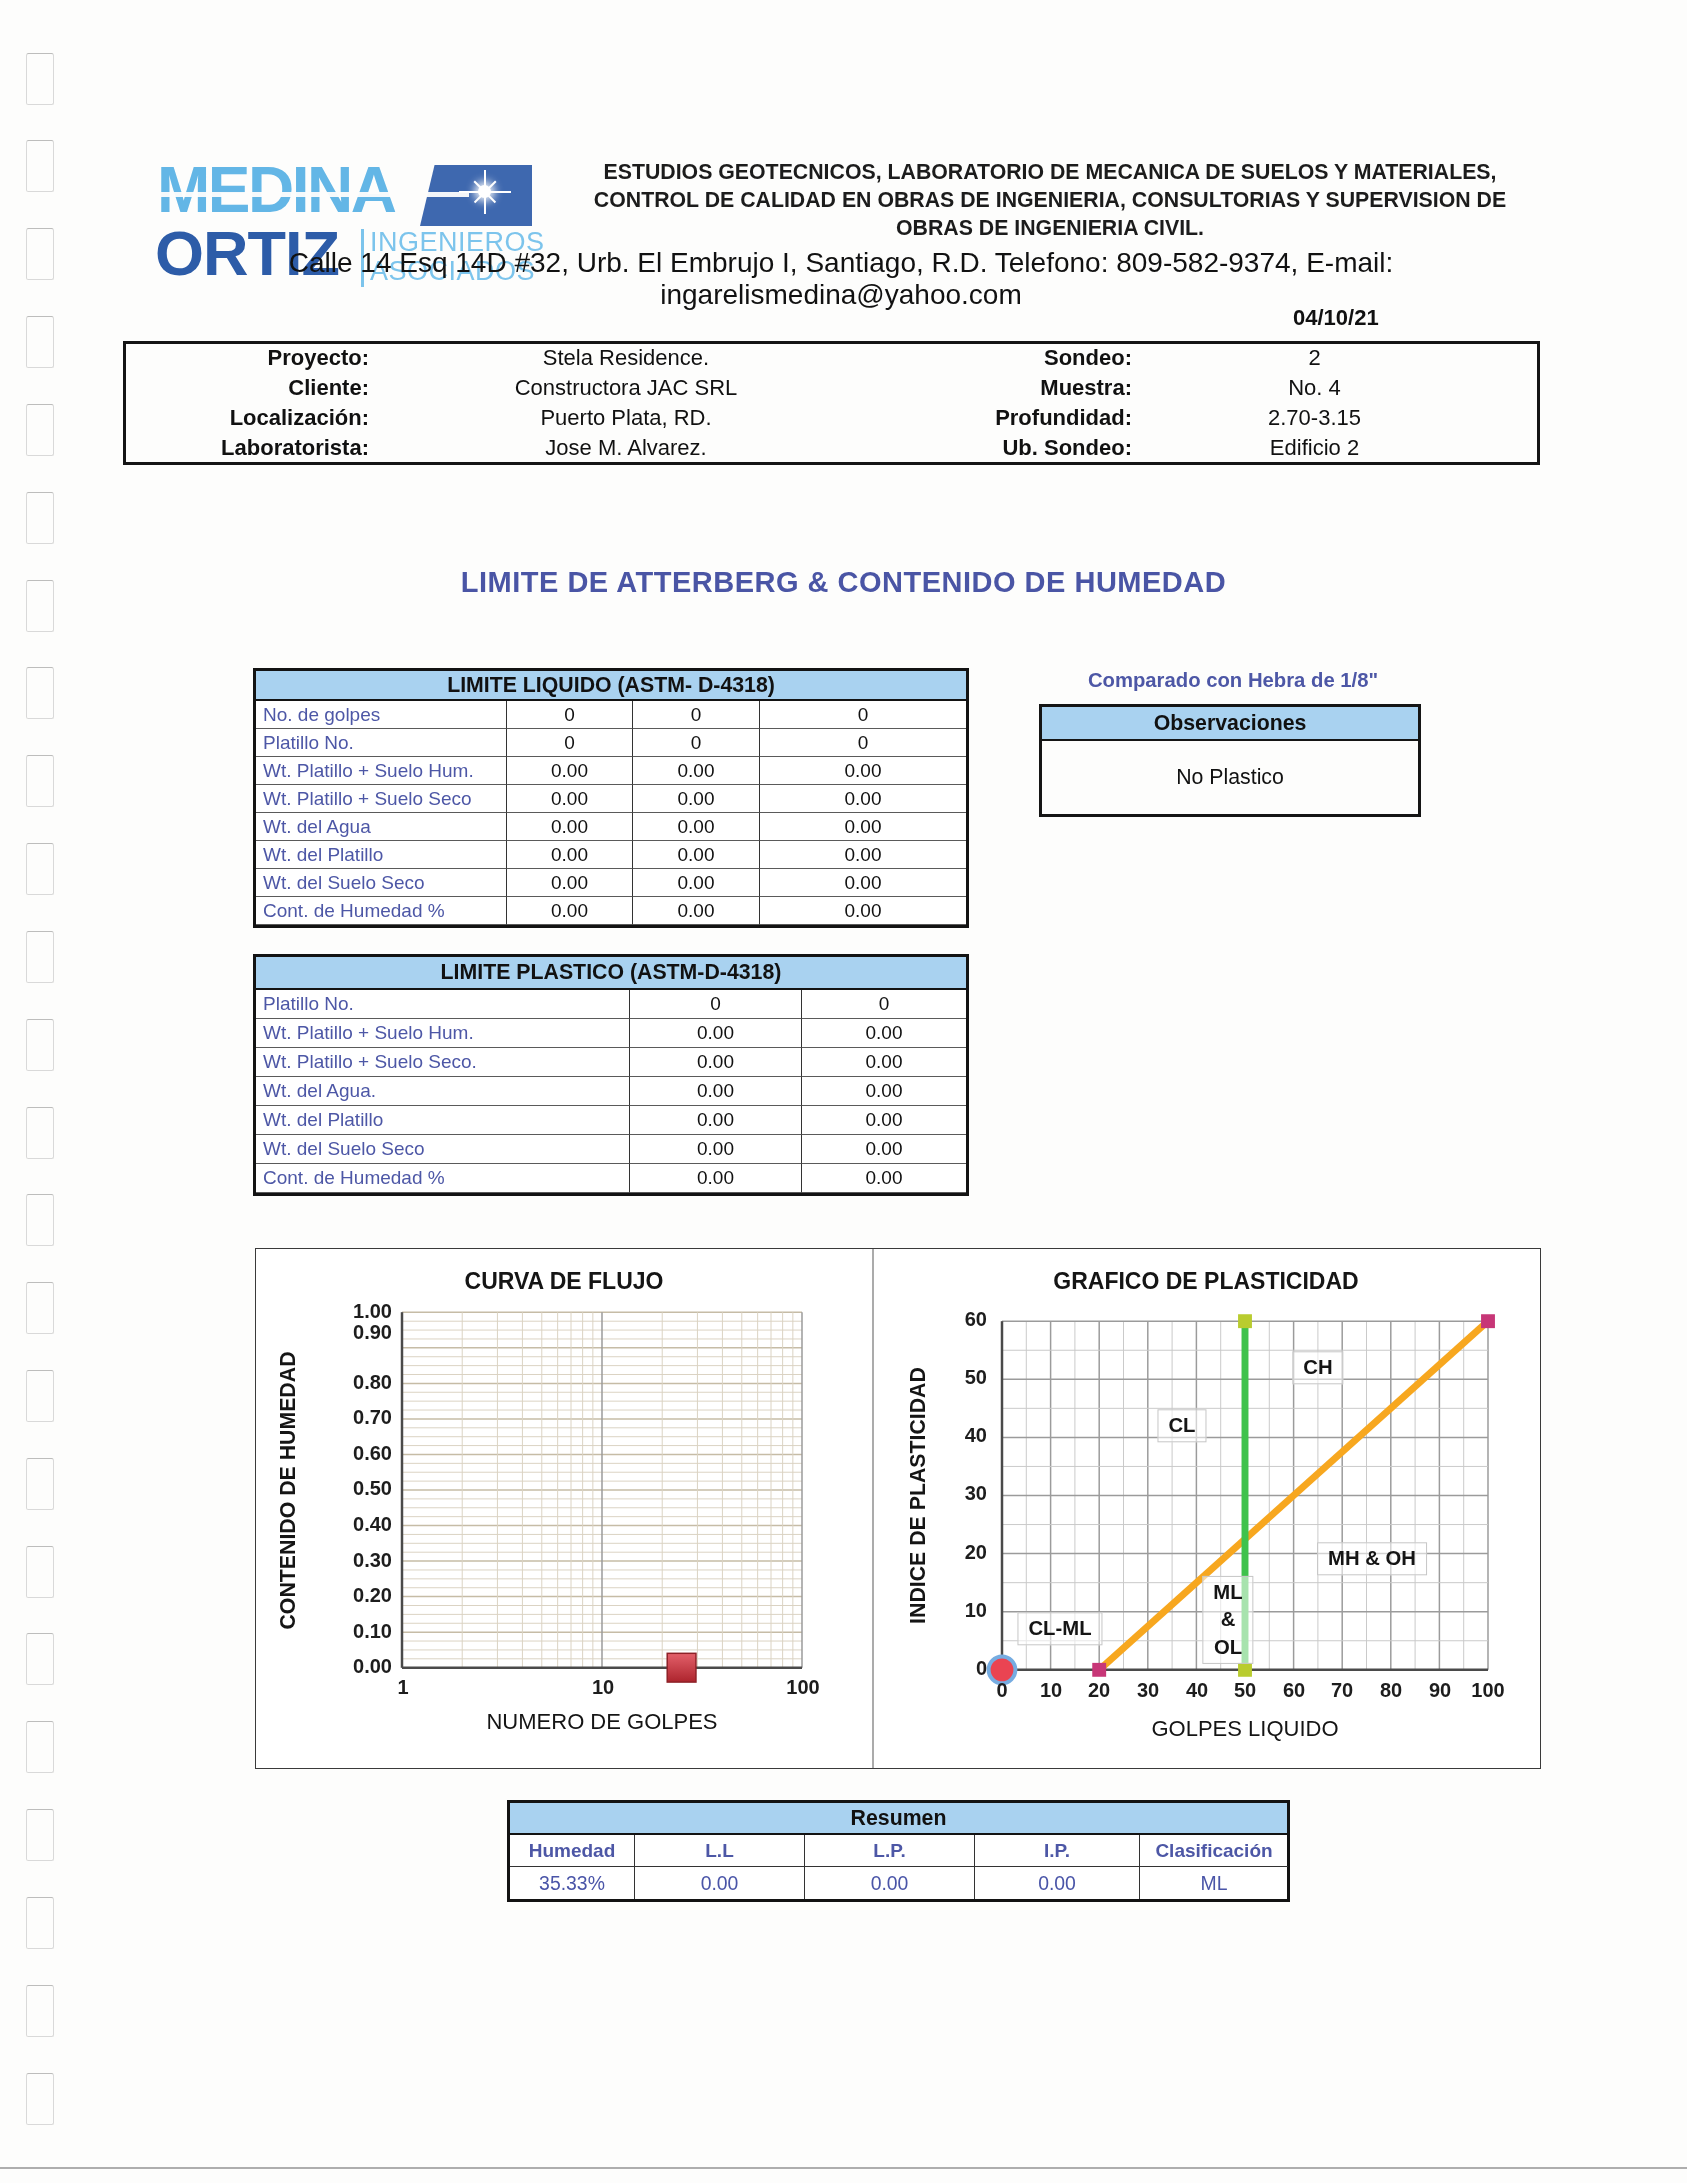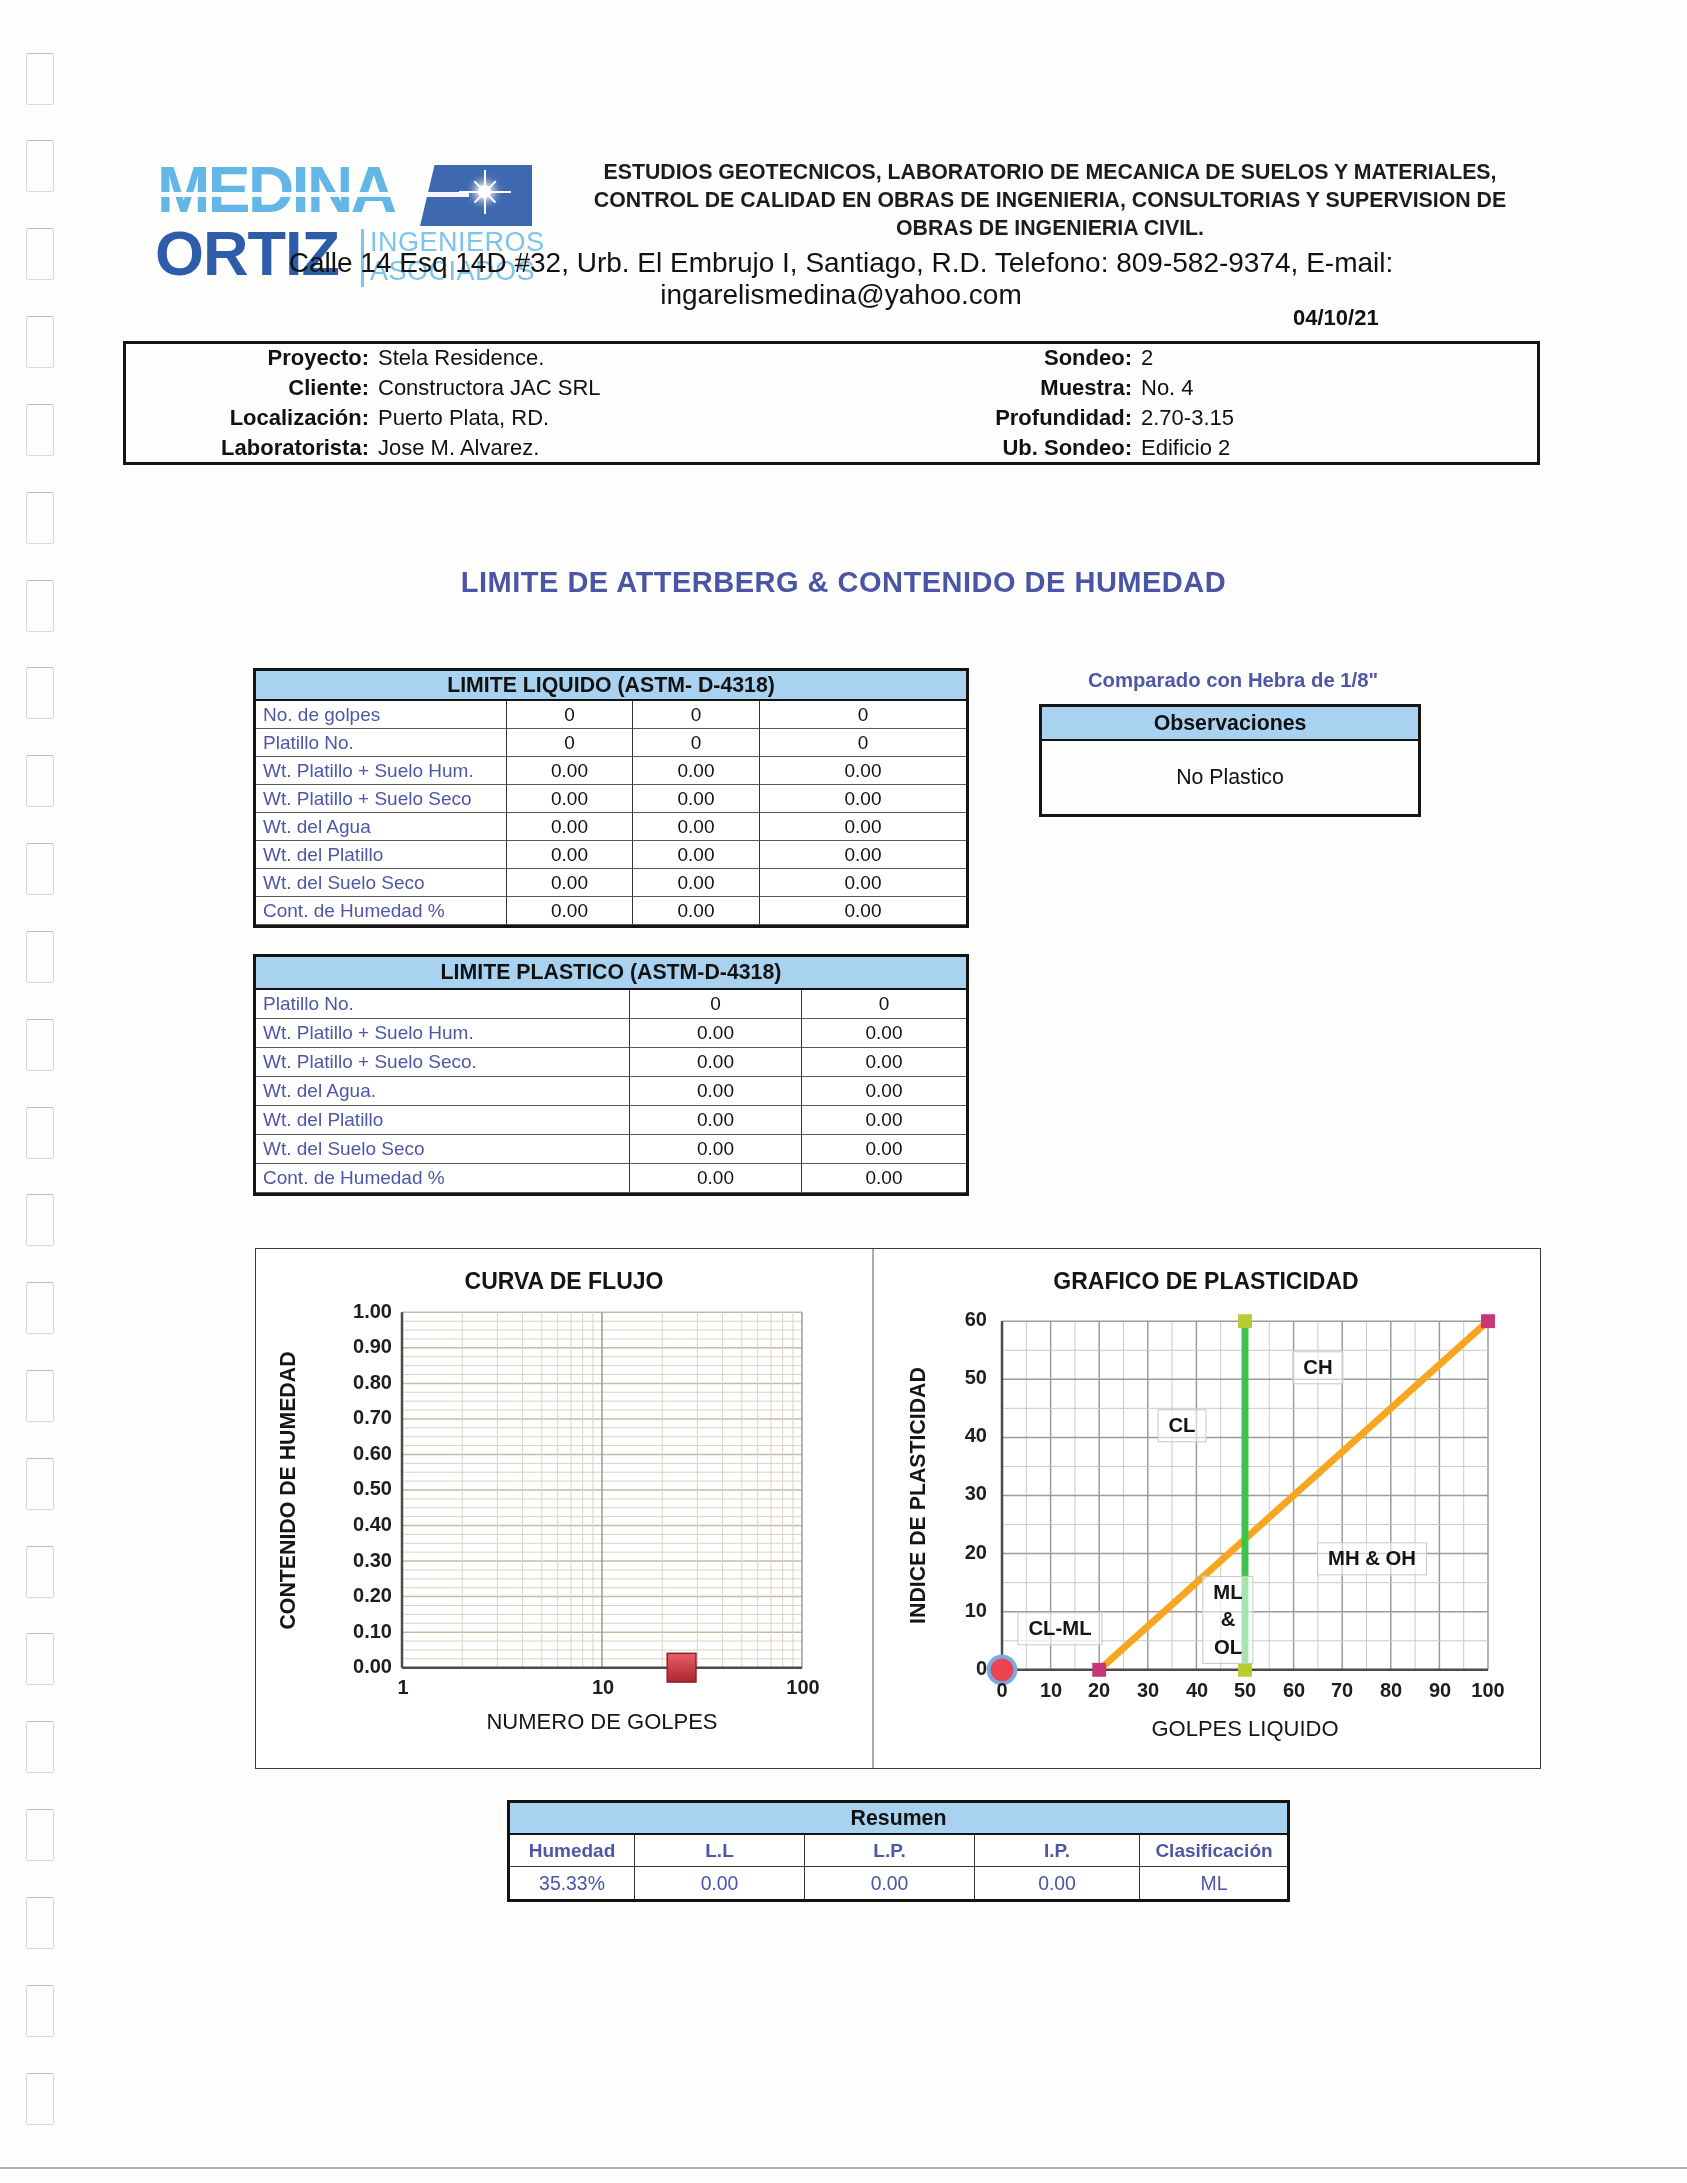--- a/index.html
+++ b/index.html
@@ -34,21 +34,21 @@
             font-size:21.3px;font-weight:bold;line-height:1.32;color:#1c1c1c;}
   .address{position:absolute;left:139px;top:247px;width:1404px;text-align:center;font-size:28px;color:#111;}
   .date{position:absolute;left:1293px;top:305px;font-size:22px;font-weight:bold;}
 
   
   .info-box{position:absolute;left:123px;top:341px;width:1411px;height:118px;border:3px solid #151515;}
   .info-grid{position:absolute;display:grid;grid-auto-rows:30px;column-gap:9px;font-size:22px;align-items:center;}
   .info-left{left:141px;top:343px;grid-template-columns:228px 496px;}
   .info-right{left:943px;top:343px;grid-template-columns:189px 347px;}
   .ilabel{font-weight:bold;text-align:right;}
-  .ival{text-align:left;}
+  .ival{text-align:center;}
 
   
   .doc-title{position:absolute;left:0;top:566px;width:1687px;text-align:center;
              font-size:29px;font-weight:bold;color:#4a55a5;letter-spacing:0.5px;}
 
   
   .dtable{position:absolute;left:253px;width:710px;border:3px solid #131313;background:#fff;}
   .dtable .thead{background:#a9d2f0;text-align:center;font-weight:bold;font-size:21.3px;
                  color:#111;border-bottom:2.5px solid #131313;}
   .ll{top:668px;} .ll .thead{height:28px;line-height:28px;}
@@ -392,21 +392,21 @@
         <div class="region" style="left: 180px; top: 105px;">CL</div>
         <div class="region" style="left: 370px; top: 238px;">MH &amp; OH</div>
         <div class="region" style="left: 226px; top: 299px;">
           <div>ML</div>
           <div>&amp;</div>
           <div>OL</div>
         </div>
         <div class="region" style="left: 58px; top: 308px;">CL-ML</div>
       </div>
   <div class="tick ytick" style="top: 51px; left: 47px;">1.00</div>
-      <div class="tick ytick" style="top: 86px; left: 47px;">0.90</div>
+      <div class="tick ytick" style="top: 72px; left: 47px;">0.90</div>
       <div class="tick ytick" style="top: 122px; left: 47px;">0.80</div>
       <div class="tick ytick" style="top: 157px; left: 47px;">0.70</div>
       <div class="tick ytick" style="top: 193px; left: 47px;">0.60</div>
       <div class="tick ytick" style="top: 228px; left: 47px;">0.50</div>
       <div class="tick ytick" style="top: 264px; left: 47px;">0.40</div>
       <div class="tick ytick" style="top: 300px; left: 47px;">0.30</div>
       <div class="tick ytick" style="top: 335px; left: 47px;">0.20</div>
       <div class="tick ytick" style="top: 371px; left: 47px;">0.10</div>
       <div class="tick ytick" style="top: 406px; left: 47px;">0.00</div>
       <div class="tick xtick" style="top: 427px; left: 117px;">1</div>

